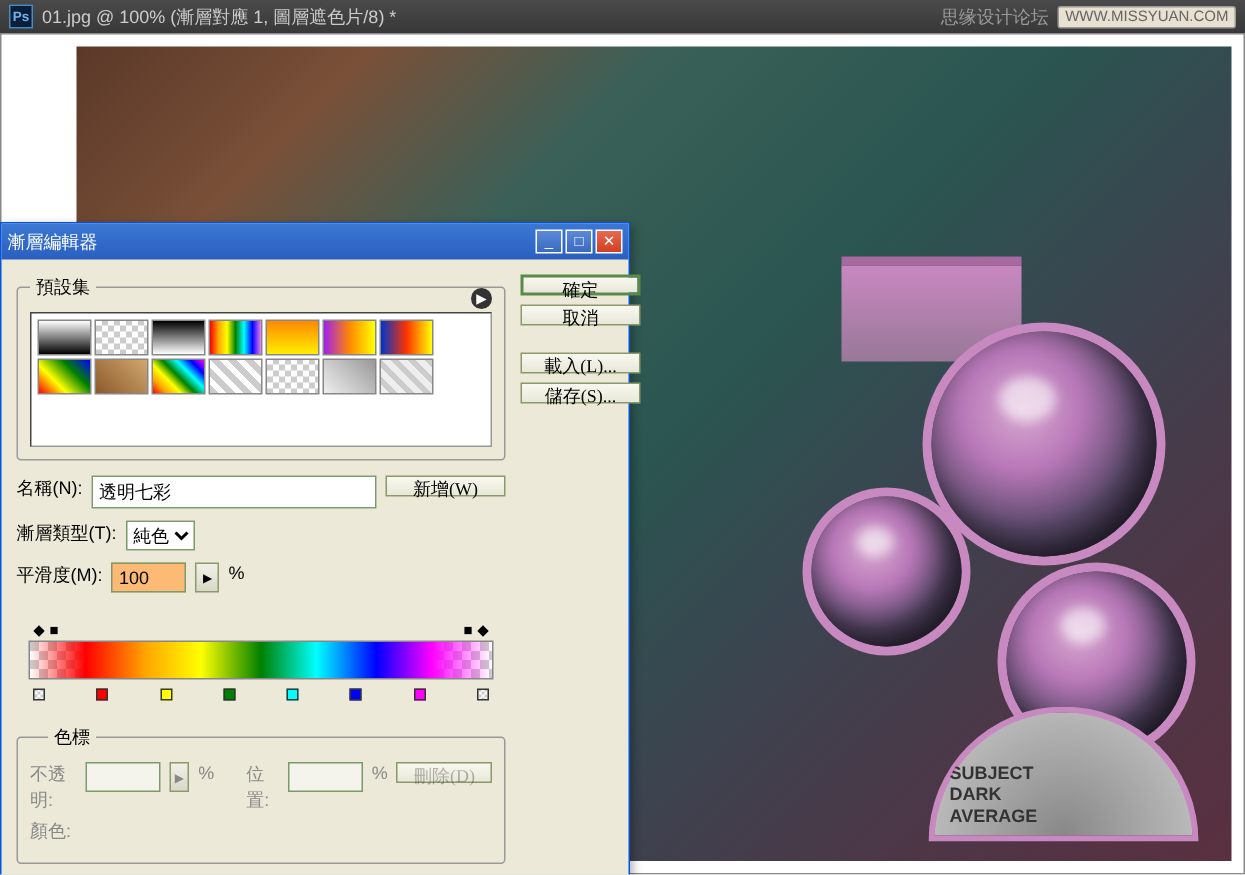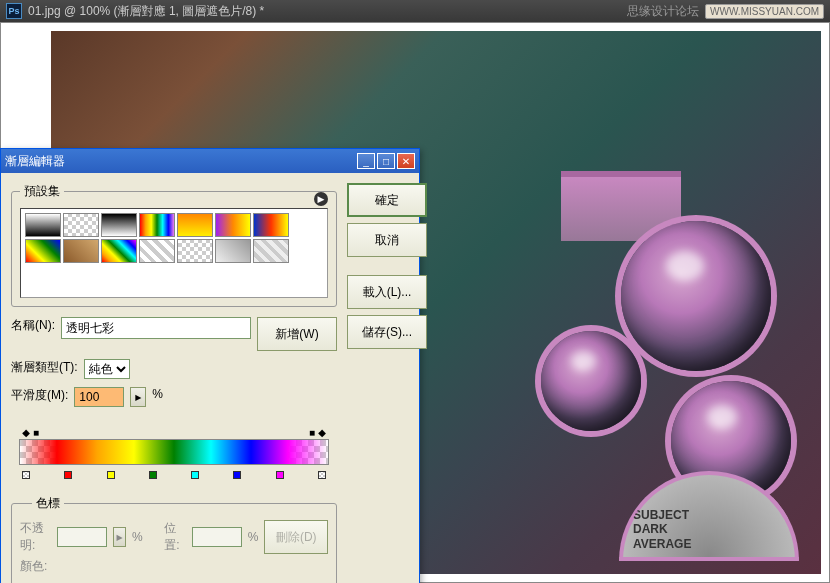--- a/index.html
+++ b/index.html
@@ -45,21 +45,21 @@
 .g6 { background: linear-gradient(90deg, #a020f0, #ff8800, #ffff00); }
 .g7 { background: linear-gradient(90deg, #0033cc, #ff3300, #ffff00); }
 .g8 { background: linear-gradient(45deg, red, yellow, green, blue); }
 .g9 { background: linear-gradient(45deg, #8b5a2b, #d2a86e); }
 .g10 { background: linear-gradient(45deg, red, orange, yellow, green, cyan, blue, magenta); }
 .g11 { background: repeating-linear-gradient(45deg, #ccc 0 4px, #fff 4px 8px); }
 .g12 { background: repeating-conic-gradient(#ccc 0 25%, #fff 0 50%) 0/8px 8px; }
 .g13 { background: linear-gradient(45deg, #eee, #999); }
 .g14 { background: repeating-linear-gradient(45deg, #eee 0 4px, #ccc 4px 8px); }
 
-.wbtn { width: 80px; height: 34px; border: 1px solid #8a9a6a; background: linear-gradient(#f8f8f0, #e8e8d8); cursor: pointer; }
+.wbtn { width: 80px; height: 14px; border: 1px solid #8a9a6a; background: linear-gradient(#f8f8f0, #e8e8d8); cursor: pointer; font-family: Liberation Serif, serif; }
 .wbtn.primary { border: 2px solid #5a8a4a; }
 
 .field-row { display: flex; align-items: flex-start; gap: 6px; margin-bottom: 8px; }
 .text-in { flex: 1; height: 20px; border: 1px solid #7a9a6a; padding: 10px 4px; background: #fff; }
 .small-in { width: 50px; height: 20px; border: 1px solid #7a9a6a; padding: 0 4px; background: #fdba74; text-align: left; }
 .dd-btn { width: 16px; height: 20px; border: 1px solid #8a9a6a; background: linear-gradient(#f0f0e8, #d8d8c8); display: flex; align-items: center; justify-content: center; cursor: pointer; font-size: 8px; }
 select.sel { height: 20px; border: 1px solid #7a9a6a; background: #fff; }
 
 .gradient-bar-wrap { position: relative; padding: 12px 8px; }
 .stop-row { display: flex; justify-content: space-between; padding: 0 2px; height: 12px; }
@@ -69,21 +69,21 @@
   linear-gradient(to right, transparent 0%, red 12%, orange 25%, yellow 37%, green 50%, cyan 62%, blue 75%, magenta 87%, transparent 100%),
   repeating-conic-gradient(#ccc 0 25%, #fff 0 50%) 0/12px 12px; }
 .stop-bot { position: relative; }
 .stop-bot .sq { position: absolute; bottom: -4px; width: 8px; height: 8px; border: 1px solid #333; }
 .sq.red { background: red; } .sq.yellow { background: yellow; } .sq.green { background: green; }
 .sq.cyan { background: cyan; } .sq.blue { background: blue; } .sq.mag { background: magenta; }
 .sq.trans { background: repeating-conic-gradient(#ccc 0 25%, #fff 0 50%) 0/4px 4px; }
 
 .marker-group { border: 1px solid #999; border-radius: 3px; padding: 8px; margin-top: 6px; }
 .marker-group legend { padding: 0 4px; background: #ece9d8; margin-left: 12px; }
-.marker-row { display: flex; align-items: center; gap: 6px; margin-bottom: 4px; color: #888; }
+.marker-row { display: flex; gap: 6px; margin-bottom: 4px; color: #888; }
 .marker-row input { color: #888; background: #f4f4ec; }
 </style>
 </head>
 <body>
 
 <div class="app-bar">
   <div class="ps-icon">Ps</div>
   <div class="app-title">01.jpg @ 100% (漸層對應 1, 圖層遮色片/8) *</div>
   <div class="forum-label">思缘设计论坛</div>
   <div class="url-badge">WWW.MISSYUAN.COM</div>

